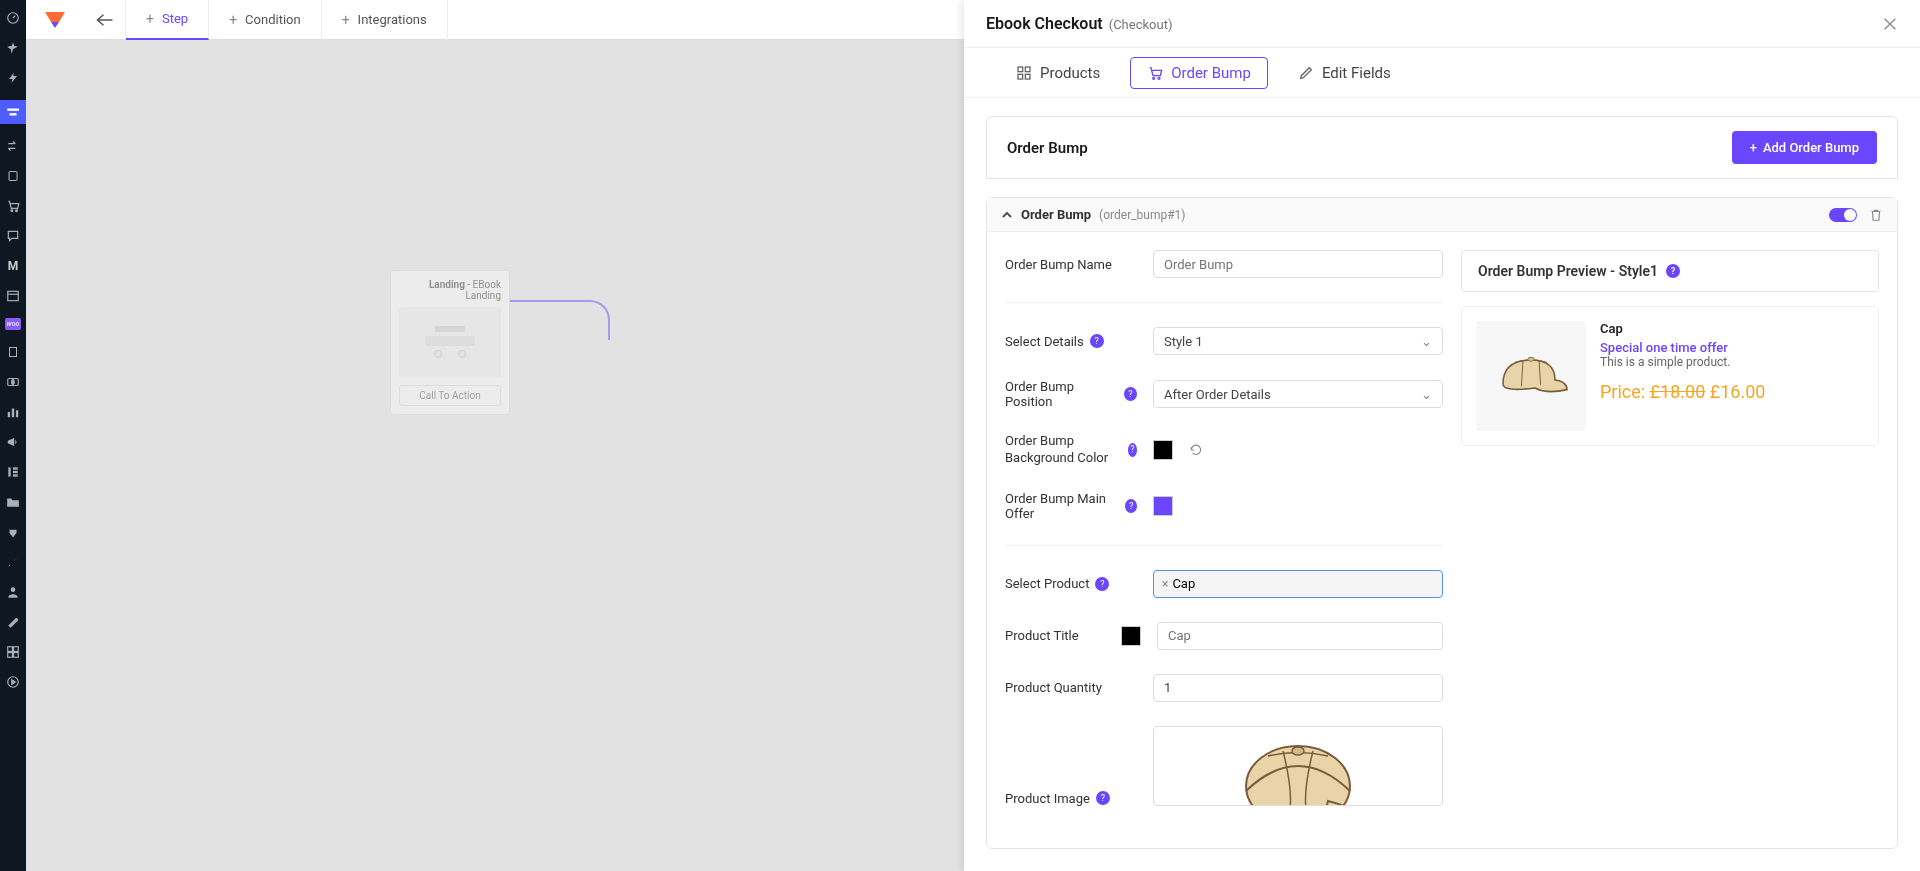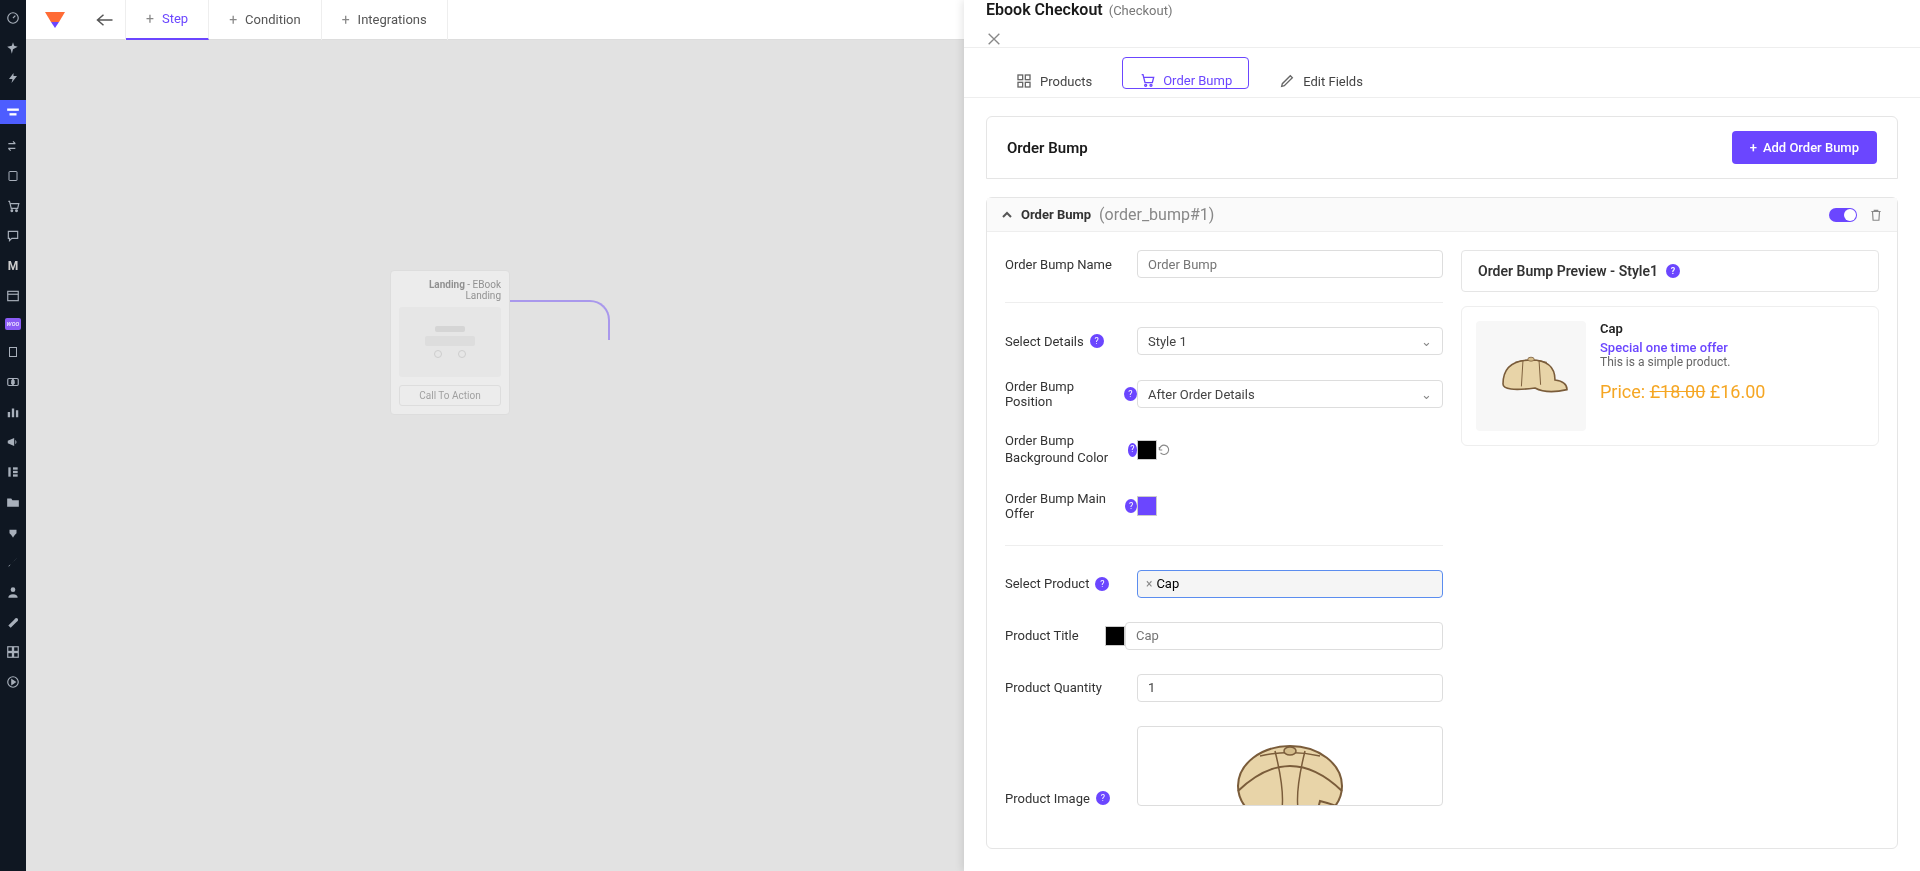--- a/index.html
+++ b/index.html
@@ -27,51 +27,51 @@
 .canvas-card .thumb { height: 70px; background: #f2f2f2; border-radius: 3px; display: flex; flex-direction: column; align-items: center; justify-content: center; gap: 4px; }
 .canvas-card .thumb .bar1 { width: 30px; height: 6px; background: #ccc; border-radius: 2px; }
 .canvas-card .thumb .bar2 { width: 50px; height: 10px; background: #ddd; border-radius: 2px; }
 .canvas-card .thumb .row { display: flex; gap: 16px; }
 .canvas-card .thumb .dot { width: 8px; height: 8px; border-radius: 50%; border: 1px solid #bbb; }
 .canvas-card .cta { margin-top: 8px; text-align: center; padding: 4px; border: 1px solid #ddd; border-radius: 3px; color: #555; font-size: 10px; }
 .connector { position: absolute; left: 510px; top: 300px; width: 100px; height: 40px; border-top: 2px solid #6b46ff; border-right: 2px solid #6b46ff; border-top-right-radius: 20px; }
 
 
 .panel { position: absolute; right: 0; top: 0; width: 956px; height: 100%; background: #fff; display: flex; flex-direction: column; z-index: 10; box-shadow: -2px 0 8px rgba(0,0,0,0.1); }
-.panel-head { height: 48px; display: flex; justify-content: space-between; padding: 0 22px; border-bottom: 1px solid #eee; flex-direction: column; }
+.panel-head { height: 48px; display: flex; align-items: center; justify-content: space-between; padding: 0 22px; border-bottom: 1px solid #eee; }
 .panel-head h2 { font-size: 16px; font-weight: 600; color: #1a1a1a; display: flex; align-items: baseline; gap: 6px; }
 .panel-head h2 .sub { font-size: 13px; font-weight: 400; color: #777; }
 .panel-head .close { font-size: 22px; color: #888; cursor: pointer; }
 
 
 .subtabs { height: 50px; display: flex; align-items: center; gap: 14px; padding: 0 36px; border-bottom: 1px solid #eee; }
-.subtab { height: 32px; padding: 0 16px; display: flex; align-items: flex-end; gap: 8px; font-size: 13px; color: #444; border-radius: 4px; cursor: pointer; }
+.subtab { height: 32px; padding: 0 16px; display: flex; align-items: center; gap: 8px; font-size: 15px; color: #444; border-radius: 4px; cursor: pointer; }
 .subtab.active { border: 1px solid #6b46ff; color: #6b46ff; }
 .subtab .ic { width: 16px; height: 16px; display: inline-flex; align-items: center; justify-content: center; }
 
 
 .panel-body { flex: 1; overflow-y: auto; padding: 18px 22px; }
 .ob-header { border: 1px solid #e5e5e5; border-radius: 6px 6px 0 0; padding: 14px 20px; display: flex; align-items: center; justify-content: space-between; }
 .ob-header h3 { font-size: 15px; font-weight: 600; color: #1a1a1a; }
 .btn-primary { background: #6b46ff; color: #fff; border: none; padding: 9px 18px; border-radius: 4px; font-size: 13px; font-weight: 500; cursor: pointer; display: flex; align-items: center; gap: 6px; }
 
 .ob-card { margin-top: 18px; border: 1px solid #e5e5e5; border-radius: 6px; }
 .ob-card-head { height: 34px; background: #fafafa; border-bottom: 1px solid #eee; display: flex; align-items: center; justify-content: space-between; padding: 0 14px; }
 .ob-card-head .left { display: flex; align-items: center; gap: 8px; font-size: 13px; color: #333; }
-.ob-card-head .left .id { color: #888; font-size: 16px; }
+.ob-card-head .left .id { color: #888; font-size: 12px; }
 .ob-card-head .right { display: flex; align-items: center; gap: 12px; }
 .toggle { width: 28px; height: 14px; background: #6b46ff; border-radius: 10px; position: relative; cursor: pointer; }
 .toggle::after { content:''; position: absolute; right: 1px; top: 1px; width: 12px; height: 12px; background: #fff; border-radius: 50%; }
 .trash { width: 14px; height: 14px; color: #888; cursor: pointer; }
 
 .ob-card-body { display: flex; padding: 18px; gap: 18px; }
 .col-form { flex: 1; min-width: 0; }
 .col-preview { width: 418px; }
 
-.form-row { display: flex; align-items: center; margin-bottom: 24px; gap: 0; }
+.form-row { display: flex; align-items: center; margin-bottom: 24px; gap: 16px; }
 .form-row.divider-below { border-bottom: 1px solid #eee; padding-bottom: 24px; }
 .form-label { width: 132px; font-size: 13px; color: #333; display: flex; align-items: center; gap: 6px; flex-shrink: 0; }
 .form-label.wide { width: 100px; }
 .help { width: 14px; height: 14px; border-radius: 50%; background: #6b46ff; color: #fff; font-size: 9px; display: inline-flex; align-items: center; justify-content: center; cursor: help; }
 .color-sw { width: 20px; height: 20px; border: 1px solid #ccc; cursor: pointer; flex-shrink: 0; }
 .reset-ic { width: 14px; height: 14px; color: #888; cursor: pointer; }
 
 .input, .select { flex: 1; height: 28px; border: 1px solid #ddd; border-radius: 4px; padding: 0 10px; font-size: 13px; color: #444; background: #fff; }
 .select { display: flex; align-items: center; justify-content: space-between; cursor: pointer; }
 .select .chev { color: #888; }

